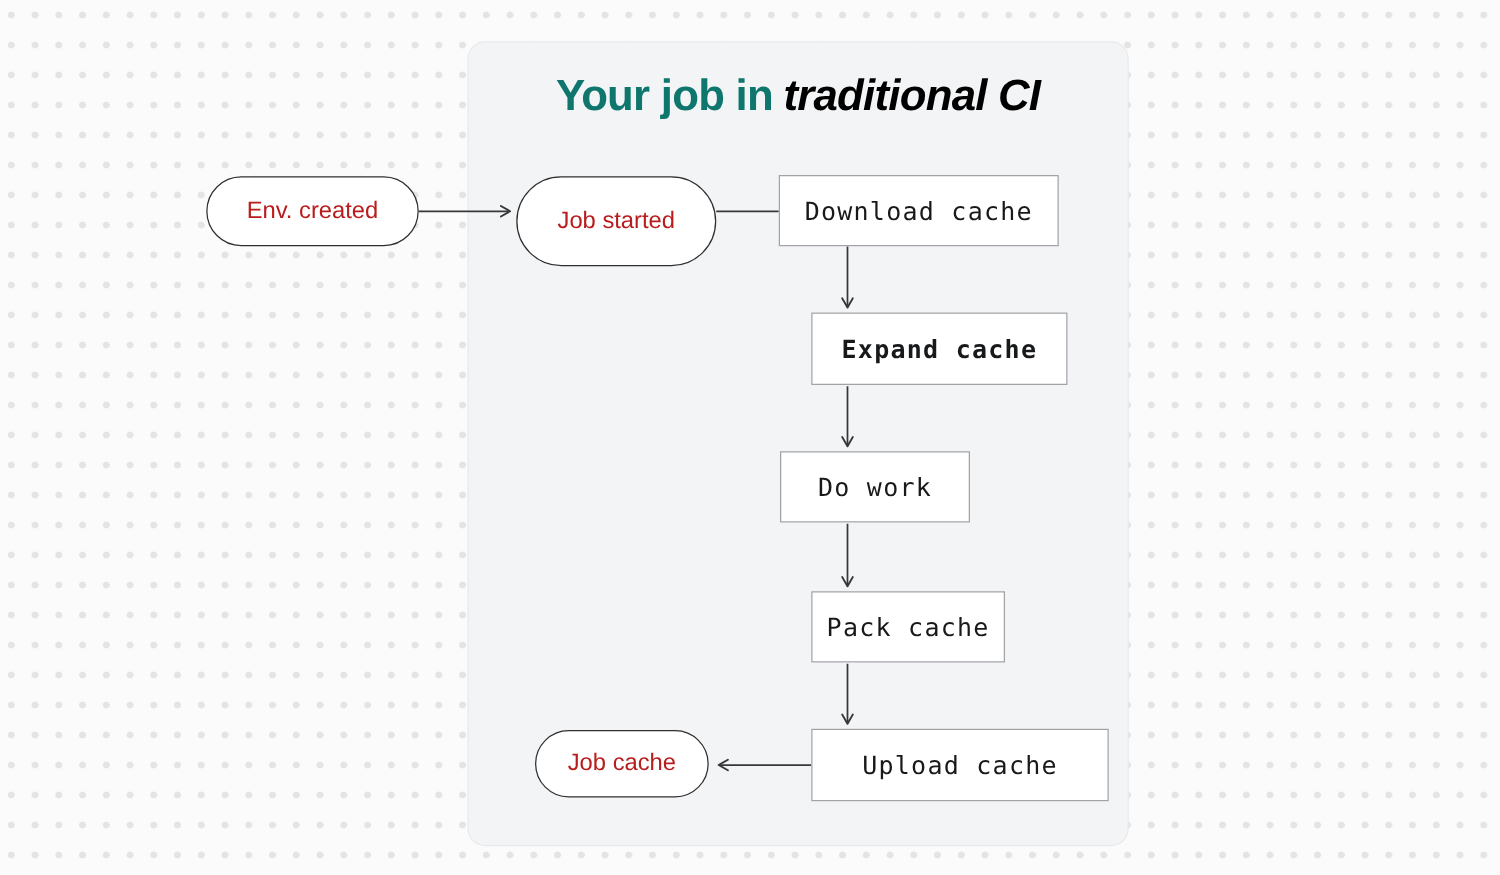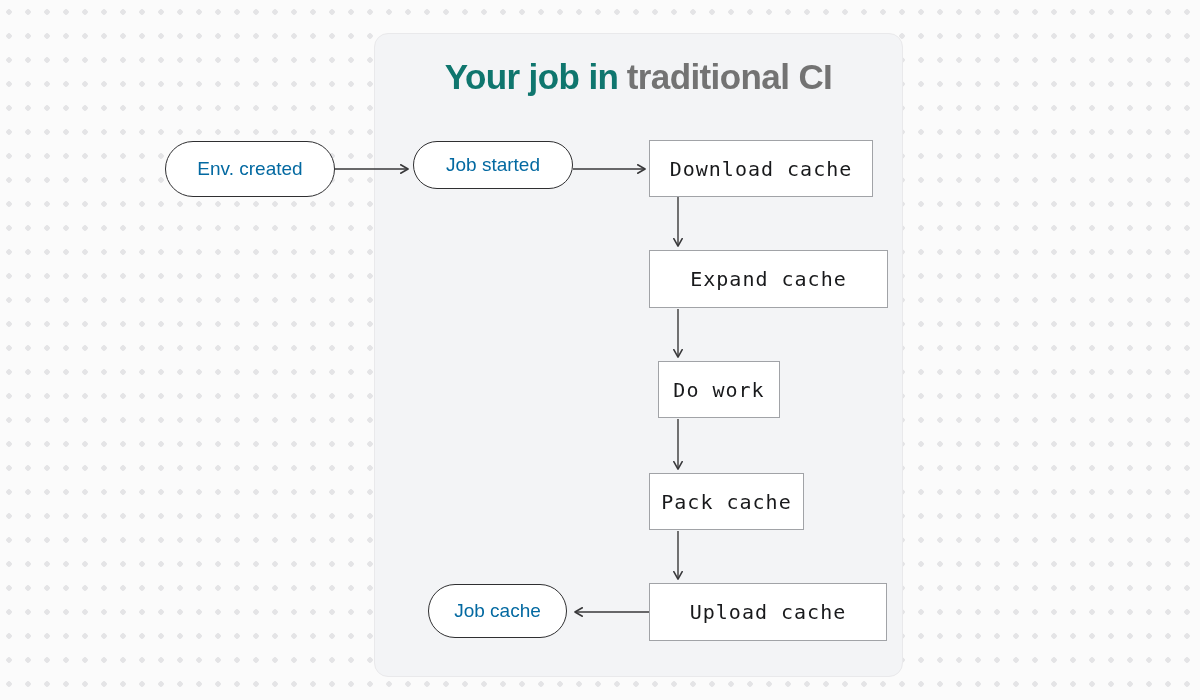--- a/index.html
+++ b/index.html
@@ -14,40 +14,40 @@
     position: absolute; left: 374px; top: 33px; width: 529px; height: 644px;
     background: #f3f4f6; border: 1px solid #e9e9eb; border-radius: 14px;
     box-sizing: border-box;
   }
   .title {
     position: absolute; left: 374px; top: 57px; width: 529px;
     text-align: center; font-size: 35px; font-weight: 700;
     letter-spacing: -0.6px; white-space: nowrap;
   }
   .title .primary { color: #0f766e; }
-  .title .secondary { color: #737373; margin-left: 0.24em; }
+  .title .secondary { color: #000000; margin-left: 0.24em; font-style: italic; }
   .node {
     position: absolute; box-sizing: border-box;
     display: flex; align-items: center; justify-content: center;
-    background: #ffffff; color: #0369a1; white-space: nowrap;
+    background: #ffffff; color: #b91c1c; white-space: nowrap;
   }
   .pill {
     border: 1.5px solid #2f2f31; border-radius: 999px;
     font-size: 19px;
   }
   .task {
     border: 1px solid #a1a3a7;
     font-family: "DejaVu Sans Mono", monospace;
     font-size: 20px; letter-spacing: 1px; color: #18191b;
   }
   .n-env      { left: 165px; top: 141px; width: 170px; height: 56px; }
-  .n-started  { left: 413px; top: 141px; width: 160px; height: 48px; }
-  .n-download { left: 649px; top: 140px; width: 224px; height: 57px; }
-  .n-expand   { left: 649px; top: 250px; width: 239px; height: 58px; }
-  .n-dowork   { left: 658px; top: 361px; width: 122px; height: 57px; }
+  .n-started  { left: 413px; top: 141px; width: 160px; height: 72px; }
+  .n-download { left: 623px; top: 140px; width: 224px; height: 57px; }
+  .n-expand   { left: 649px; top: 250px; width: 205px; height: 58px; font-weight: bold; }
+  .n-dowork   { left: 624px; top: 361px; width: 152px; height: 57px; }
   .n-pack     { left: 649px; top: 473px; width: 155px; height: 57px; }
   .n-upload   { left: 649px; top: 583px; width: 238px; height: 58px; }
   .n-done     { left: 428px; top: 584px; width: 139px; height: 54px; }
   svg.edges {
     position: absolute; left: 0; top: 0; width: 1200px; height: 700px;
     pointer-events: none;
   }
   svg.edges path.edge {
     stroke: #38383a; stroke-width: 1.4; fill: none;
   }

